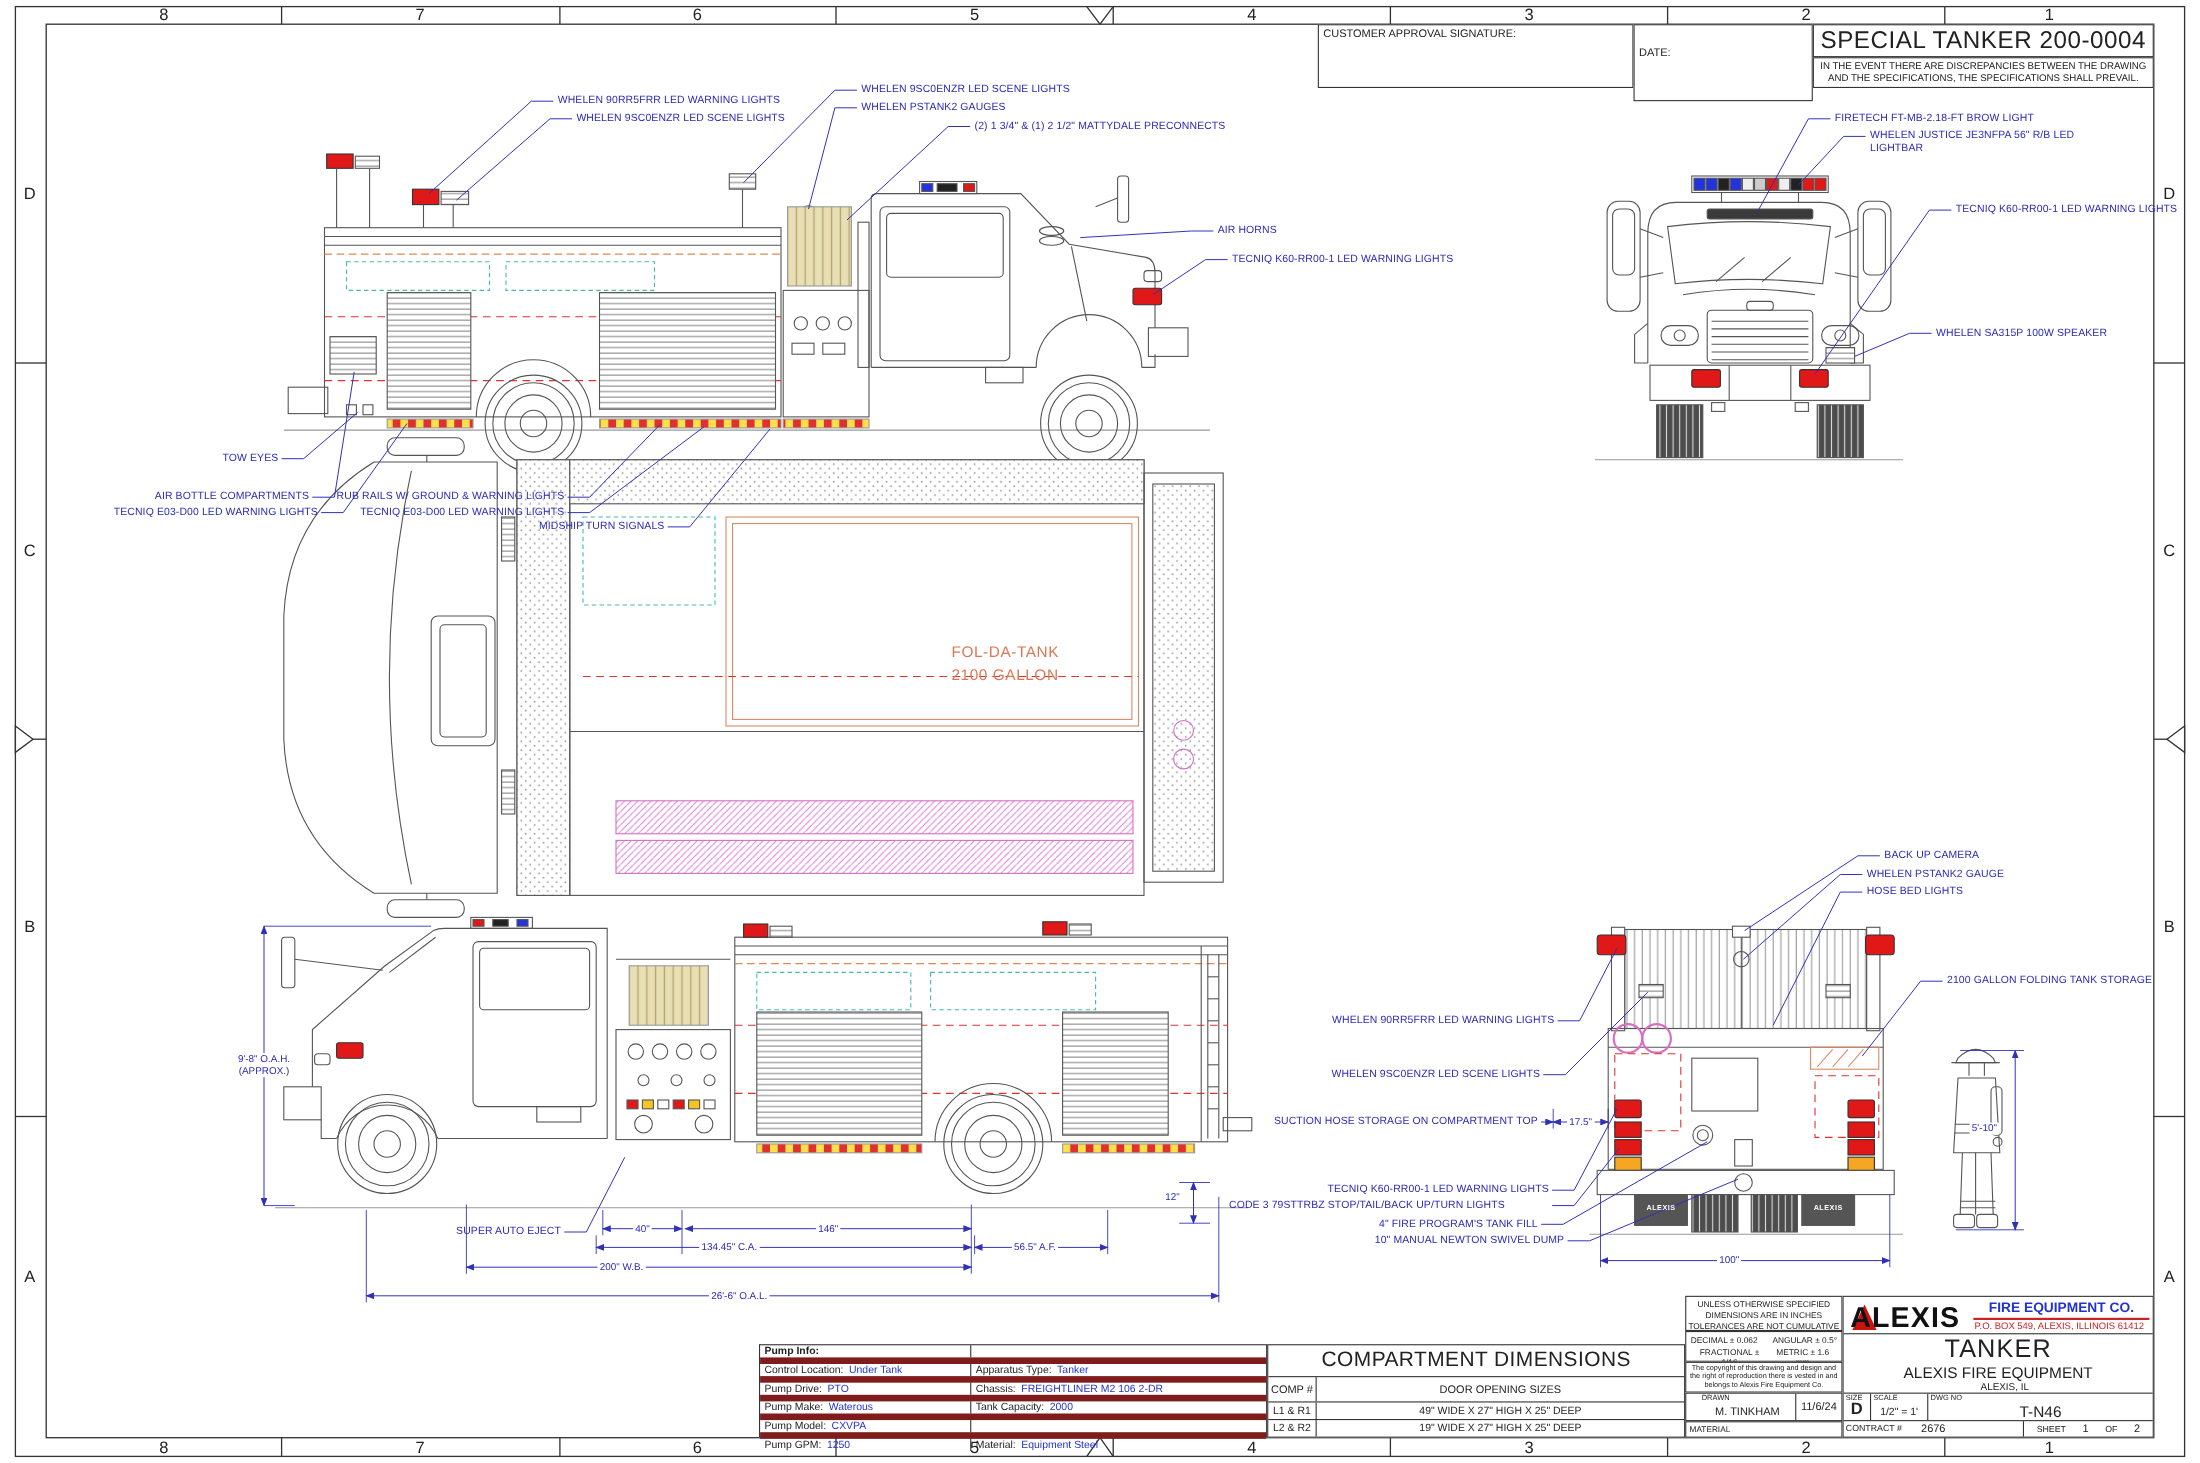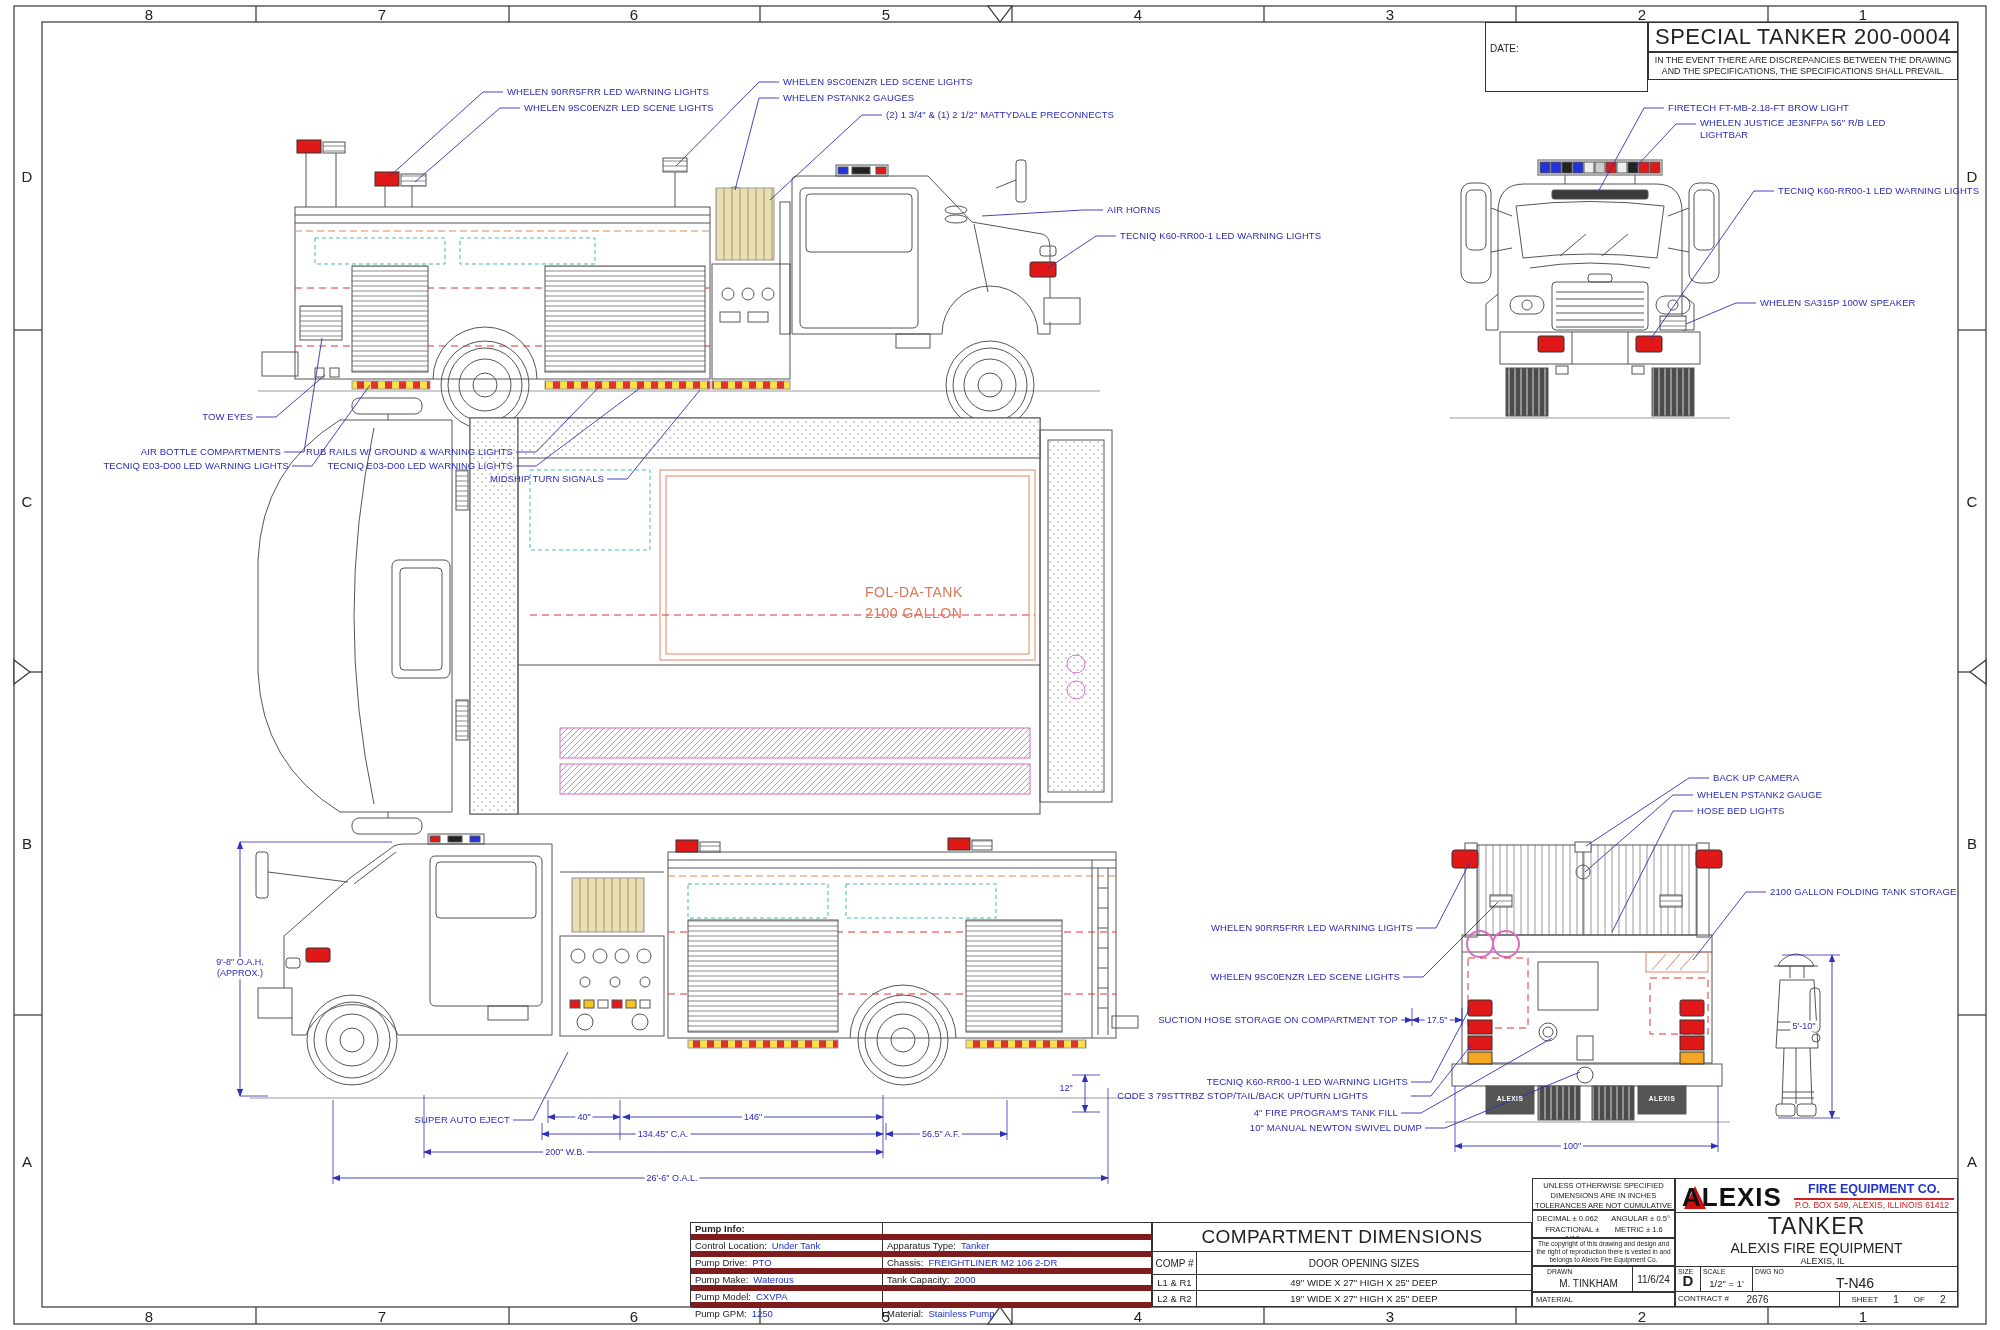--- a/index.html
+++ b/index.html
@@ -497,20 +497,23 @@
         <line x1="1718" y1="1086" x2="1718" y2="1152" class="ext"></line>
         <line x1="1412" y1="1008" x2="1412" y2="1026" class="ext"></line>
         <line x1="1462" y1="1008" x2="1462" y2="1026" class="ext"></line>
         <line x1="1072" y1="1075" x2="1100" y2="1075" class="ext"></line>
         <line x1="1072" y1="1112" x2="1100" y2="1112" class="ext"></line>
         <line x1="1782" y1="955" x2="1840" y2="955" class="ext"></line>
         <line x1="1778" y1="1118" x2="1840" y2="1118" class="ext"></line>
       </g>
 </svg>
 
+<div class="box" id="approval-box">
+  <span>CUSTOMER APPROVAL SIGNATURE:</span>
+</div>
 <div class="box" id="date-box">
   <span>DATE:</span>
 </div>
 <div class="box" id="title-box">
   <span>SPECIAL TANKER 200-0004</span>
 </div>
 <div class="box" id="disclaimer-box">
   <span style="white-space:pre-line">IN THE EVENT THERE ARE DISCREPANCIES BETWEEN THE DRAWING
 AND THE SPECIFICATIONS, THE SPECIFICATIONS SHALL PREVAIL.</span>
 </div>
@@ -570,21 +573,21 @@
           <span class="pval"></span>
         </div>
   </div>
   <div class="prow">
     <div class="pcell pl">
           <span>Pump GPM:</span>
           <span class="pval">1250</span>
         </div>
     <div class="pcell pr">
           <span>Material:</span>
-          <span class="pval">Stainless Pump</span>
+          <span class="pval">Equipment Steel</span>
         </div>
   </div>
 </div>
 
 <div class="box" id="comp-table">
   <div id="comp-title">COMPARTMENT DIMENSIONS</div>
   <div class="crow" style="flex:1;font-size:10px">
     <div class="ccell1">COMP #</div>
     <div class="ccell2">DOOR OPENING SIZES</div>
   </div>

